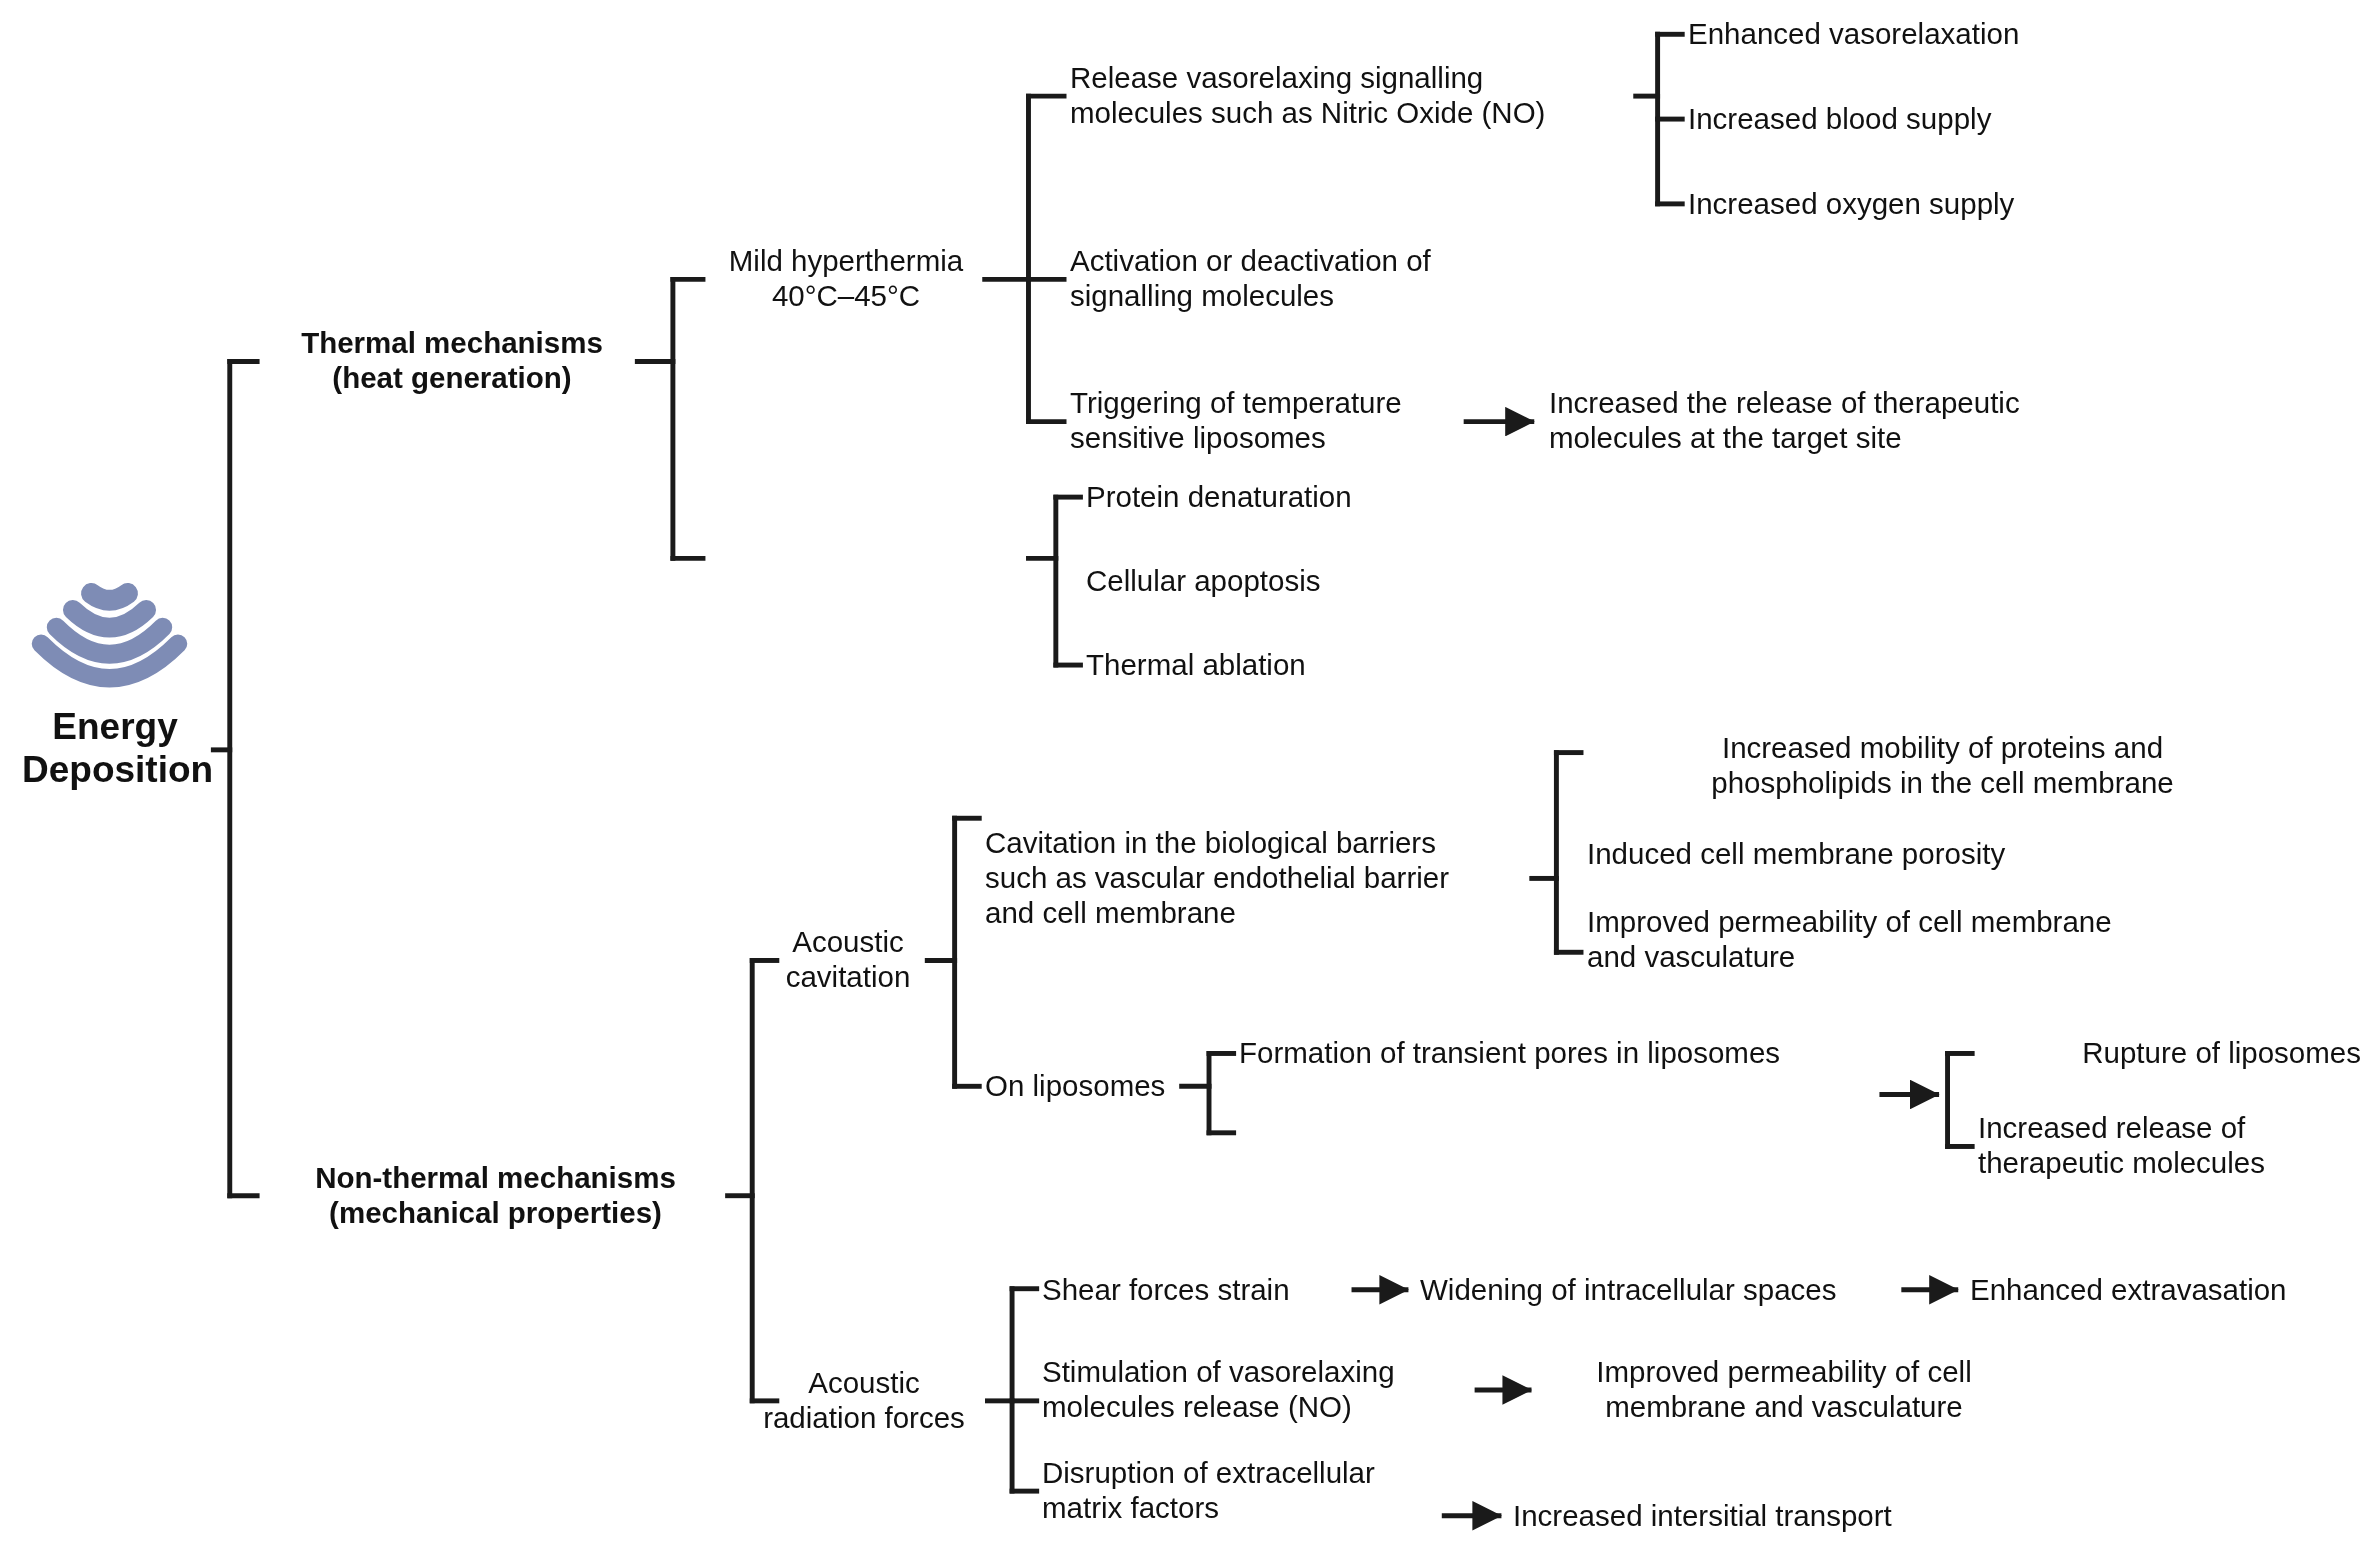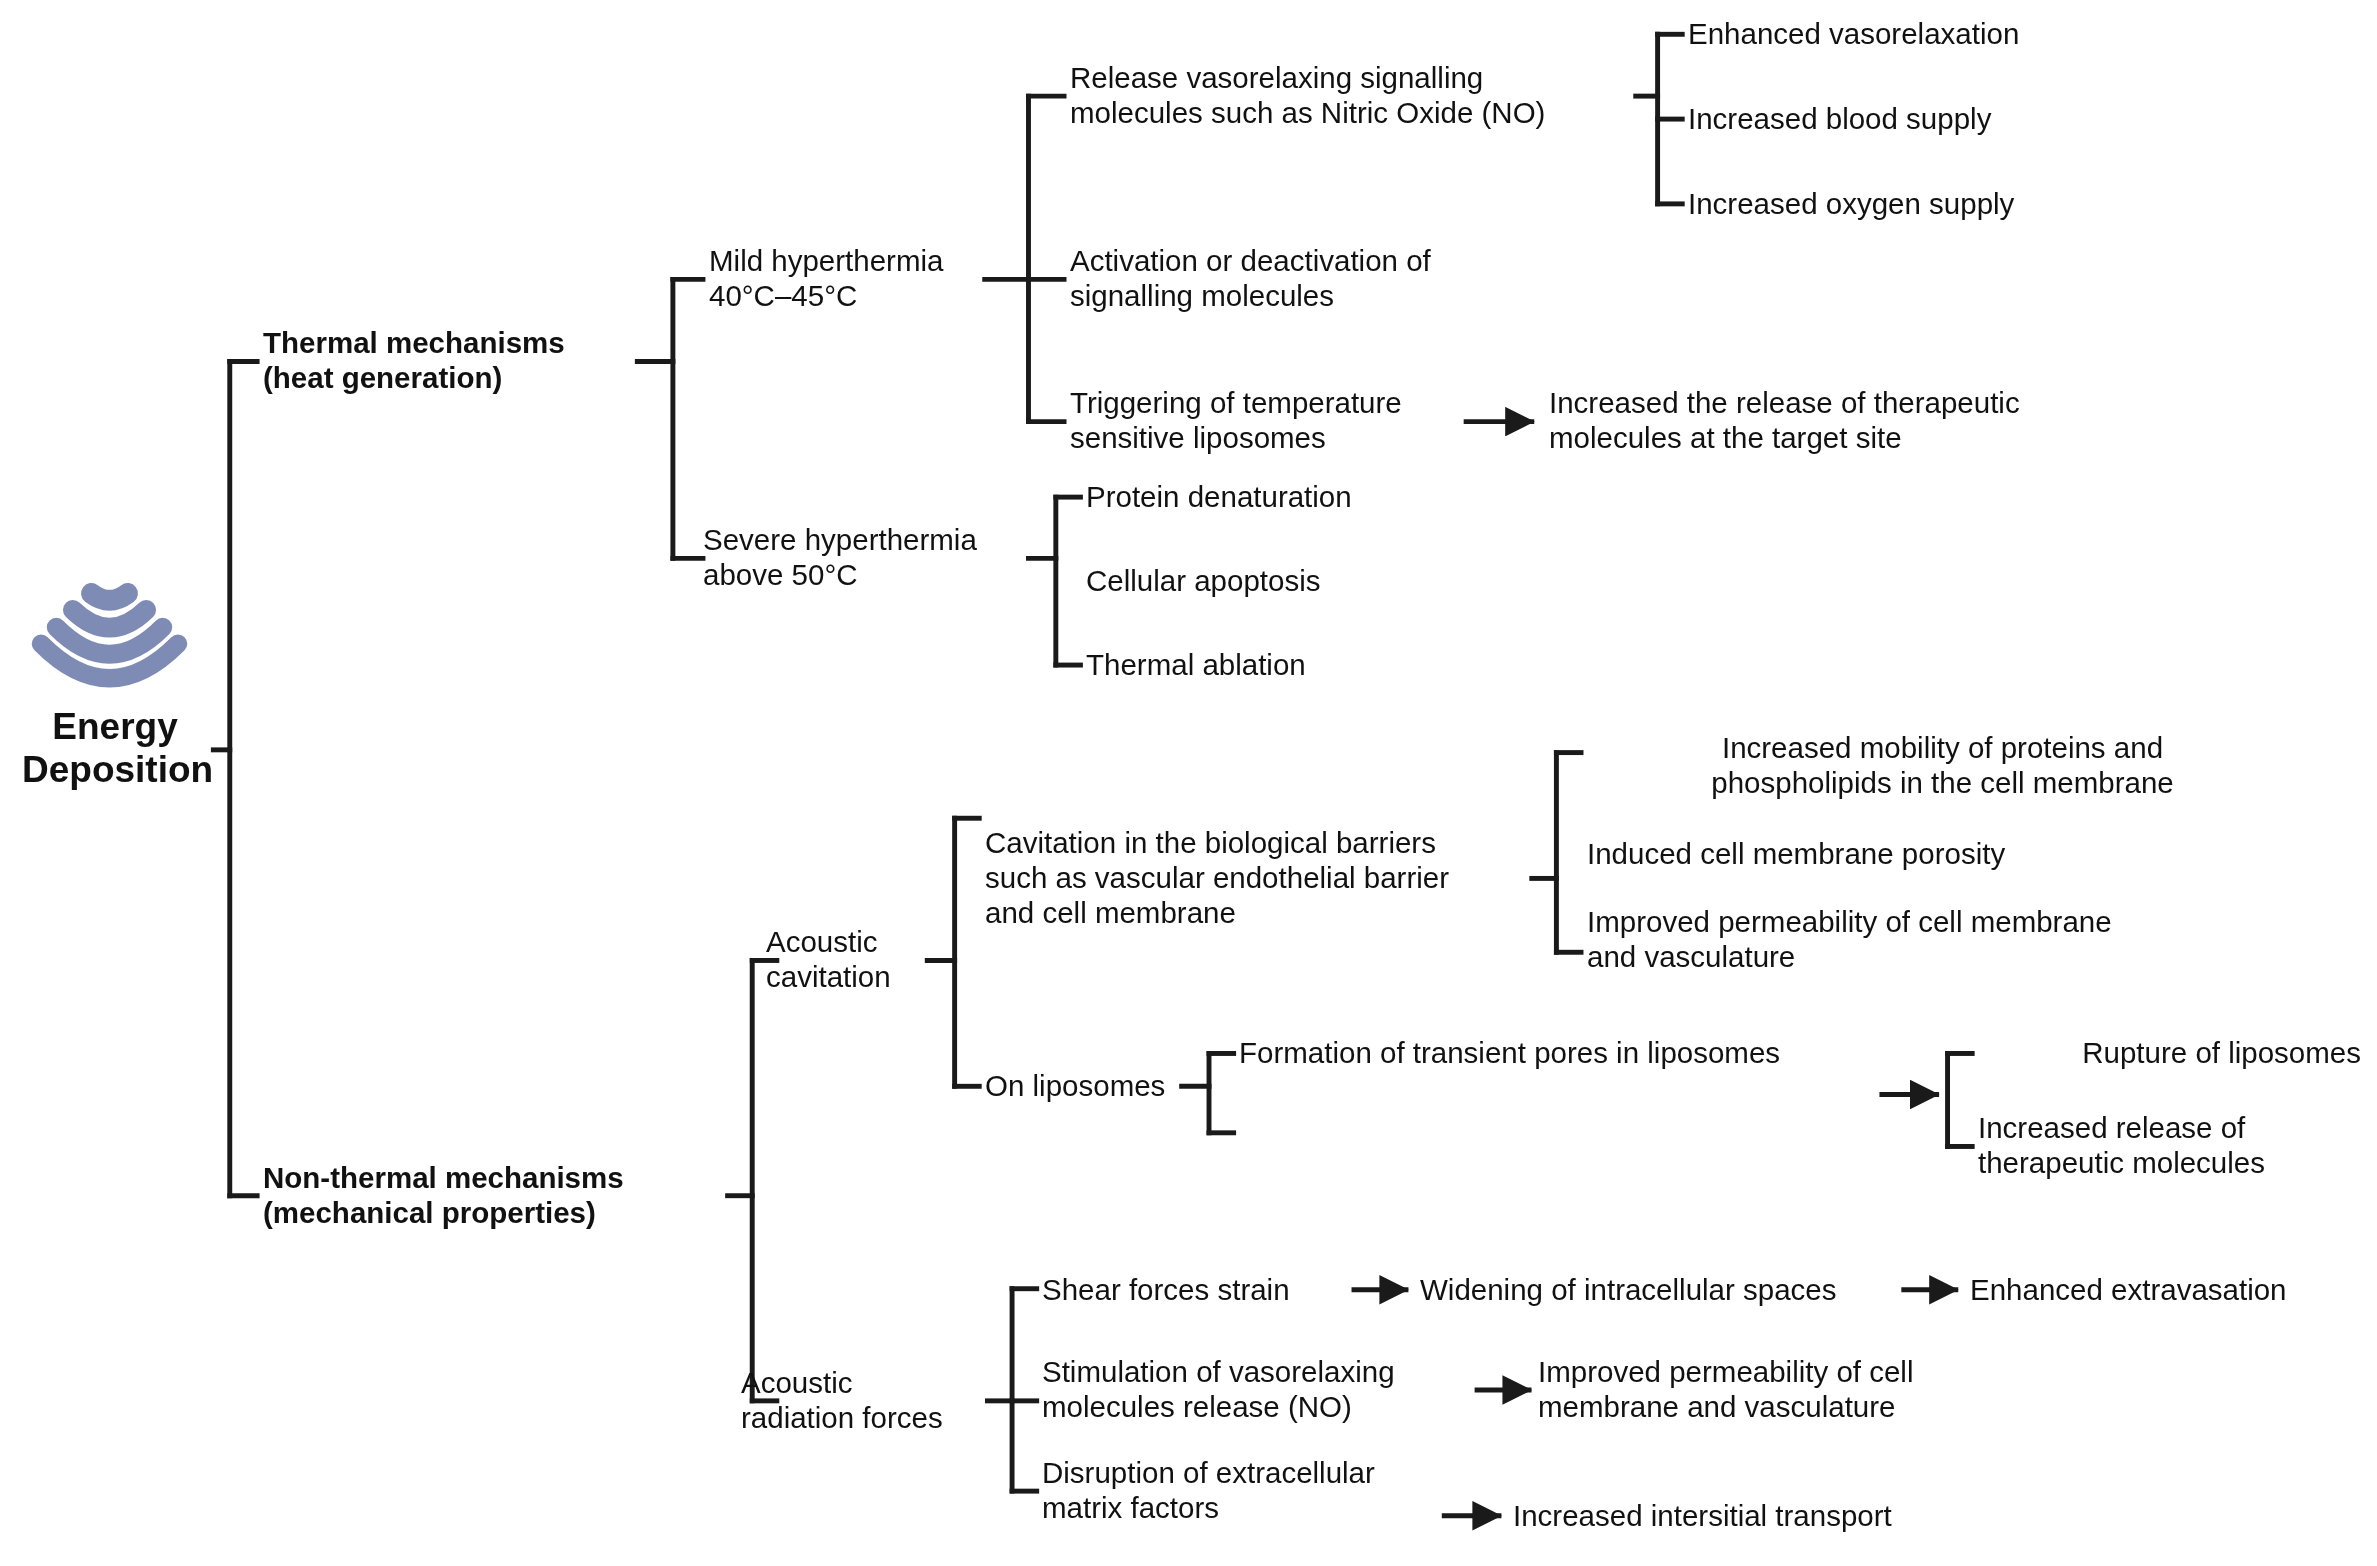--- a/index.html
+++ b/index.html
@@ -26,21 +26,21 @@
   .node {
     position: absolute;
     font-size: 29.5px;
     line-height: 1.18;
     color: #111111;
     white-space: pre-line;
   }
   .node.bold {
     font-weight: bold;
   }
-  .node.c  { text-align: left; }
+  .node.c  { text-align: center; }
   .node.l  { text-align: left; }
 
   
   .vmid { transform: translateY(-50%); }
 
   #root-label {
     position: absolute;
     left: 22px;
     top: 706px;
     width: 186px;
@@ -155,22 +155,20 @@
 
   <div class="node bold c vmid" style="left:263px; top:361px; width:378px;">Thermal mechanisms
 (heat generation)</div>
 
   <div class="node bold c vmid" style="left:263px; top:1196px; width:465px;">Non-thermal mechanisms
 (mechanical properties)</div>
 
   <div class="node c vmid" style="left:709px; top:279px; width:274px;">Mild hyperthermia
 40°C–45°C</div>
 
-  <div class="node c vmid" style="left:703px; top:558px; width:323px;">Severe hyperthermia
-above 50°C</div>
 
   <div class="node l vmid" style="left:1070px; top:96px; width:580px;">Release vasorelaxing signalling
 molecules such as Nitric Oxide (NO)</div>
 
   <div class="node l vmid" style="left:1070px; top:279px; width:492px;">Activation or deactivation of
 signalling molecules</div>
 
   <div class="node l vmid" style="left:1070px; top:421px; width:416px;">Triggering of temperature
 sensitive liposomes</div>
 

